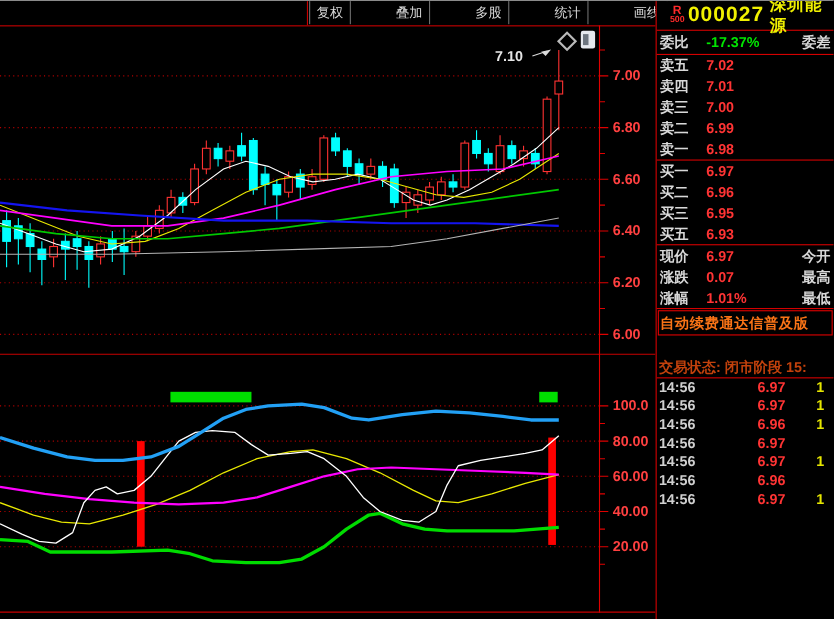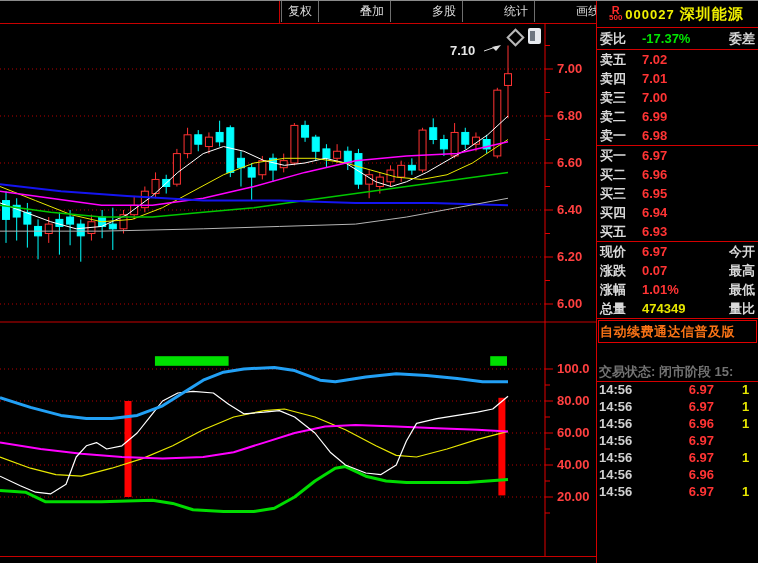--- a/index.html
+++ b/index.html
@@ -16,34 +16,34 @@
   svg{display:block;}
   .icon-diamond{position:absolute;left:509px;top:30px;width:9px;height:9px;border:2px solid #b8b8b8;transform:rotate(45deg);background:transparent;}
   .icon-page{position:absolute;left:528px;top:27px;width:13px;height:16px;background:#e6e9ee;border-radius:2px;}
   .icon-page-detail{width:5px;height:10px;background:#6e7680;margin:3px 0 0 2px;}
   
   .panel{position:absolute;left:596px;top:0;width:162px;height:563px;background:#000;border-left:1px solid #d40000;
          box-sizing:border-box;color:#d8d8d8;font-size:13px;font-weight:bold;}
   .p-head{height:26px;border-bottom:1px solid #d40000;display:flex;align-items:center;padding-left:12px;}
   .r-badge{display:flex;flex-direction:column;align-items:center;color:#ff2a2a;line-height:8px;margin-right:3px;}
   .r-badge .r{font-size:11px;} .r-badge .n{font-size:8px;}
-  .s-code{color:#f0f000;font-size:13px;margin-right:5px;letter-spacing:1px;}
+  .s-code{color:#f0f000;font-size:19px;margin-right:5px;letter-spacing:1px;}
   .s-name{color:#f0f000;font-size:15px;letter-spacing:1px;}
   .prow{display:flex;align-items:center;height:19px;padding:0 3px;white-space:nowrap;}
   .prow .lab{width:42px;color:#d8d8d8;}
   .prow .val{flex:1;text-align:left;}
   .prow .lab2{width:42px;margin-left:6px;color:#d8d8d8;text-align:right;overflow:hidden;}
   .prow .sp{width:46px;}
   .weibi-row{height:21px;border-bottom:1px solid #d40000;}
   .blk-sell{border-bottom:1px solid #d40000;}
   .blk-buy{border-bottom:1px solid #d40000;}
   .blk-quote{border-bottom:1px solid #d40000;}
   .v-red{color:#ff3434;} .v-green{color:#00e600;} .v-yellow{color:#e6e600;} .v-white{color:#e8e8e8;}
   .notice{margin:1px 1px;border:1px solid #e00000;height:21px;display:flex;align-items:center;color:#f97316;font-size:13px;padding-left:1px;letter-spacing:0.5px;}
-  .status{height:19px;display:flex;align-items:center;padding-left:2px;border-bottom:1px solid #d40000;color:#737373;margin-top:19px;}
+  .status{height:19px;display:flex;align-items:center;padding-left:2px;border-bottom:1px solid #d40000;color:#c2410c;margin-top:19px;}
   .tick-row{display:flex;align-items:flex-start;height:17px;padding:0 2px;white-space:nowrap;}
   .tick-row .t{width:42px;color:#d0d0d0;}
   .tick-row .p{flex:1;text-align:right;padding-right:28px;}
   .tick-row .v{width:14px;text-align:left;color:#e6e600;overflow:hidden;}
 </style>
 </head>
 <body>
 
 <div class="screen">
 
@@ -286,25 +286,20 @@
         <span class="lab">买二</span>
         <span class="val v-red">6.96</span>
           <span class="sp"></span>
       </div>
       <div class="prow">
         <span class="lab">买三</span>
         <span class="val v-red">6.95</span>
           <span class="sp"></span>
       </div>
       <div class="prow">
-        <span class="lab">买四</span>
-        <span class="val v-red">6.94</span>
-          <span class="sp"></span>
-      </div>
-      <div class="prow">
         <span class="lab">买五</span>
         <span class="val v-red">6.93</span>
           <span class="sp"></span>
       </div>
     </div>
 
     <div class="blk-quote">
       <div class="prow">
         <span class="lab">现价</span>
         <span class="val v-red">6.97</span>
@@ -313,25 +308,20 @@
       <div class="prow">
         <span class="lab">涨跌</span>
         <span class="val v-red">0.07</span>
         <span class="lab2">最高</span>
       </div>
       <div class="prow">
         <span class="lab">涨幅</span>
         <span class="val v-red">1.01%</span>
         <span class="lab2">最低</span>
       </div>
-      <div class="prow">
-        <span class="lab">总量</span>
-        <span class="val v-yellow">474349</span>
-        <span class="lab2">量比</span>
-      </div>
     </div>
 
 
     <div class="notice">自动续费通达信普及版</div>
     <div class="status">交易状态: 闭市阶段 15:</div>
 
     <div>
       <div class="tick-row">
         <span class="t">14:56</span>
         <span class="p v-red">6.97</span>

